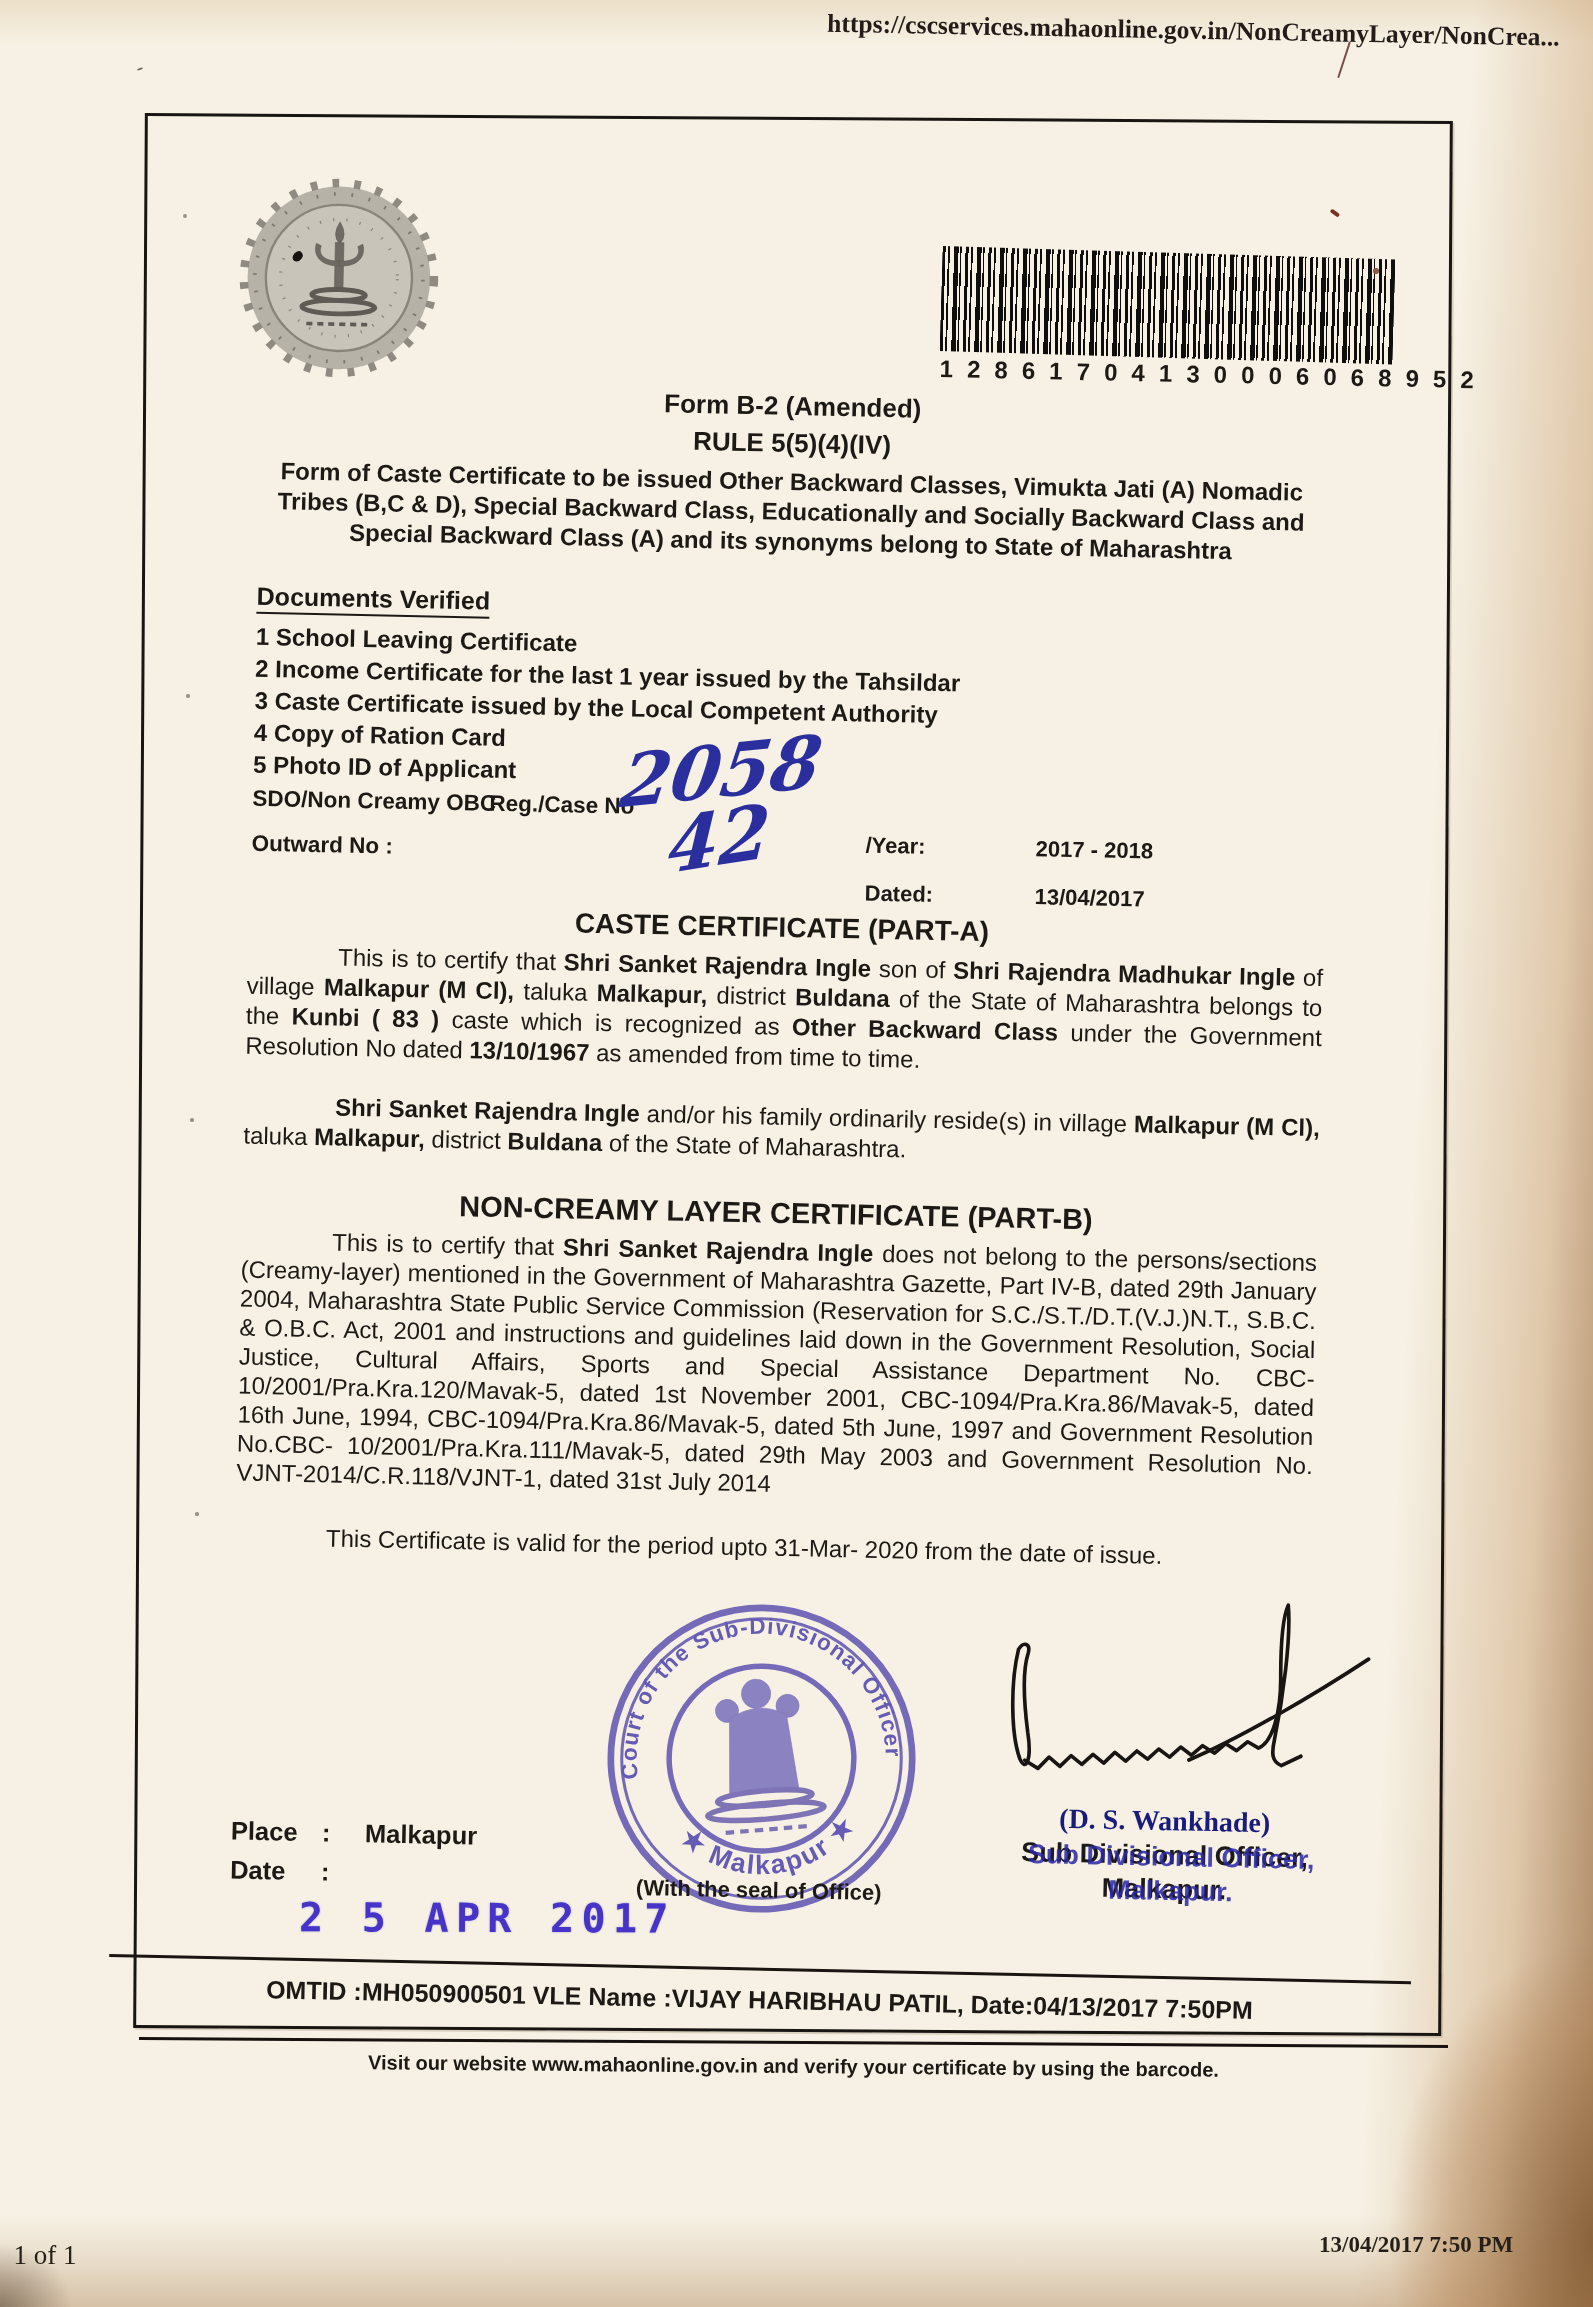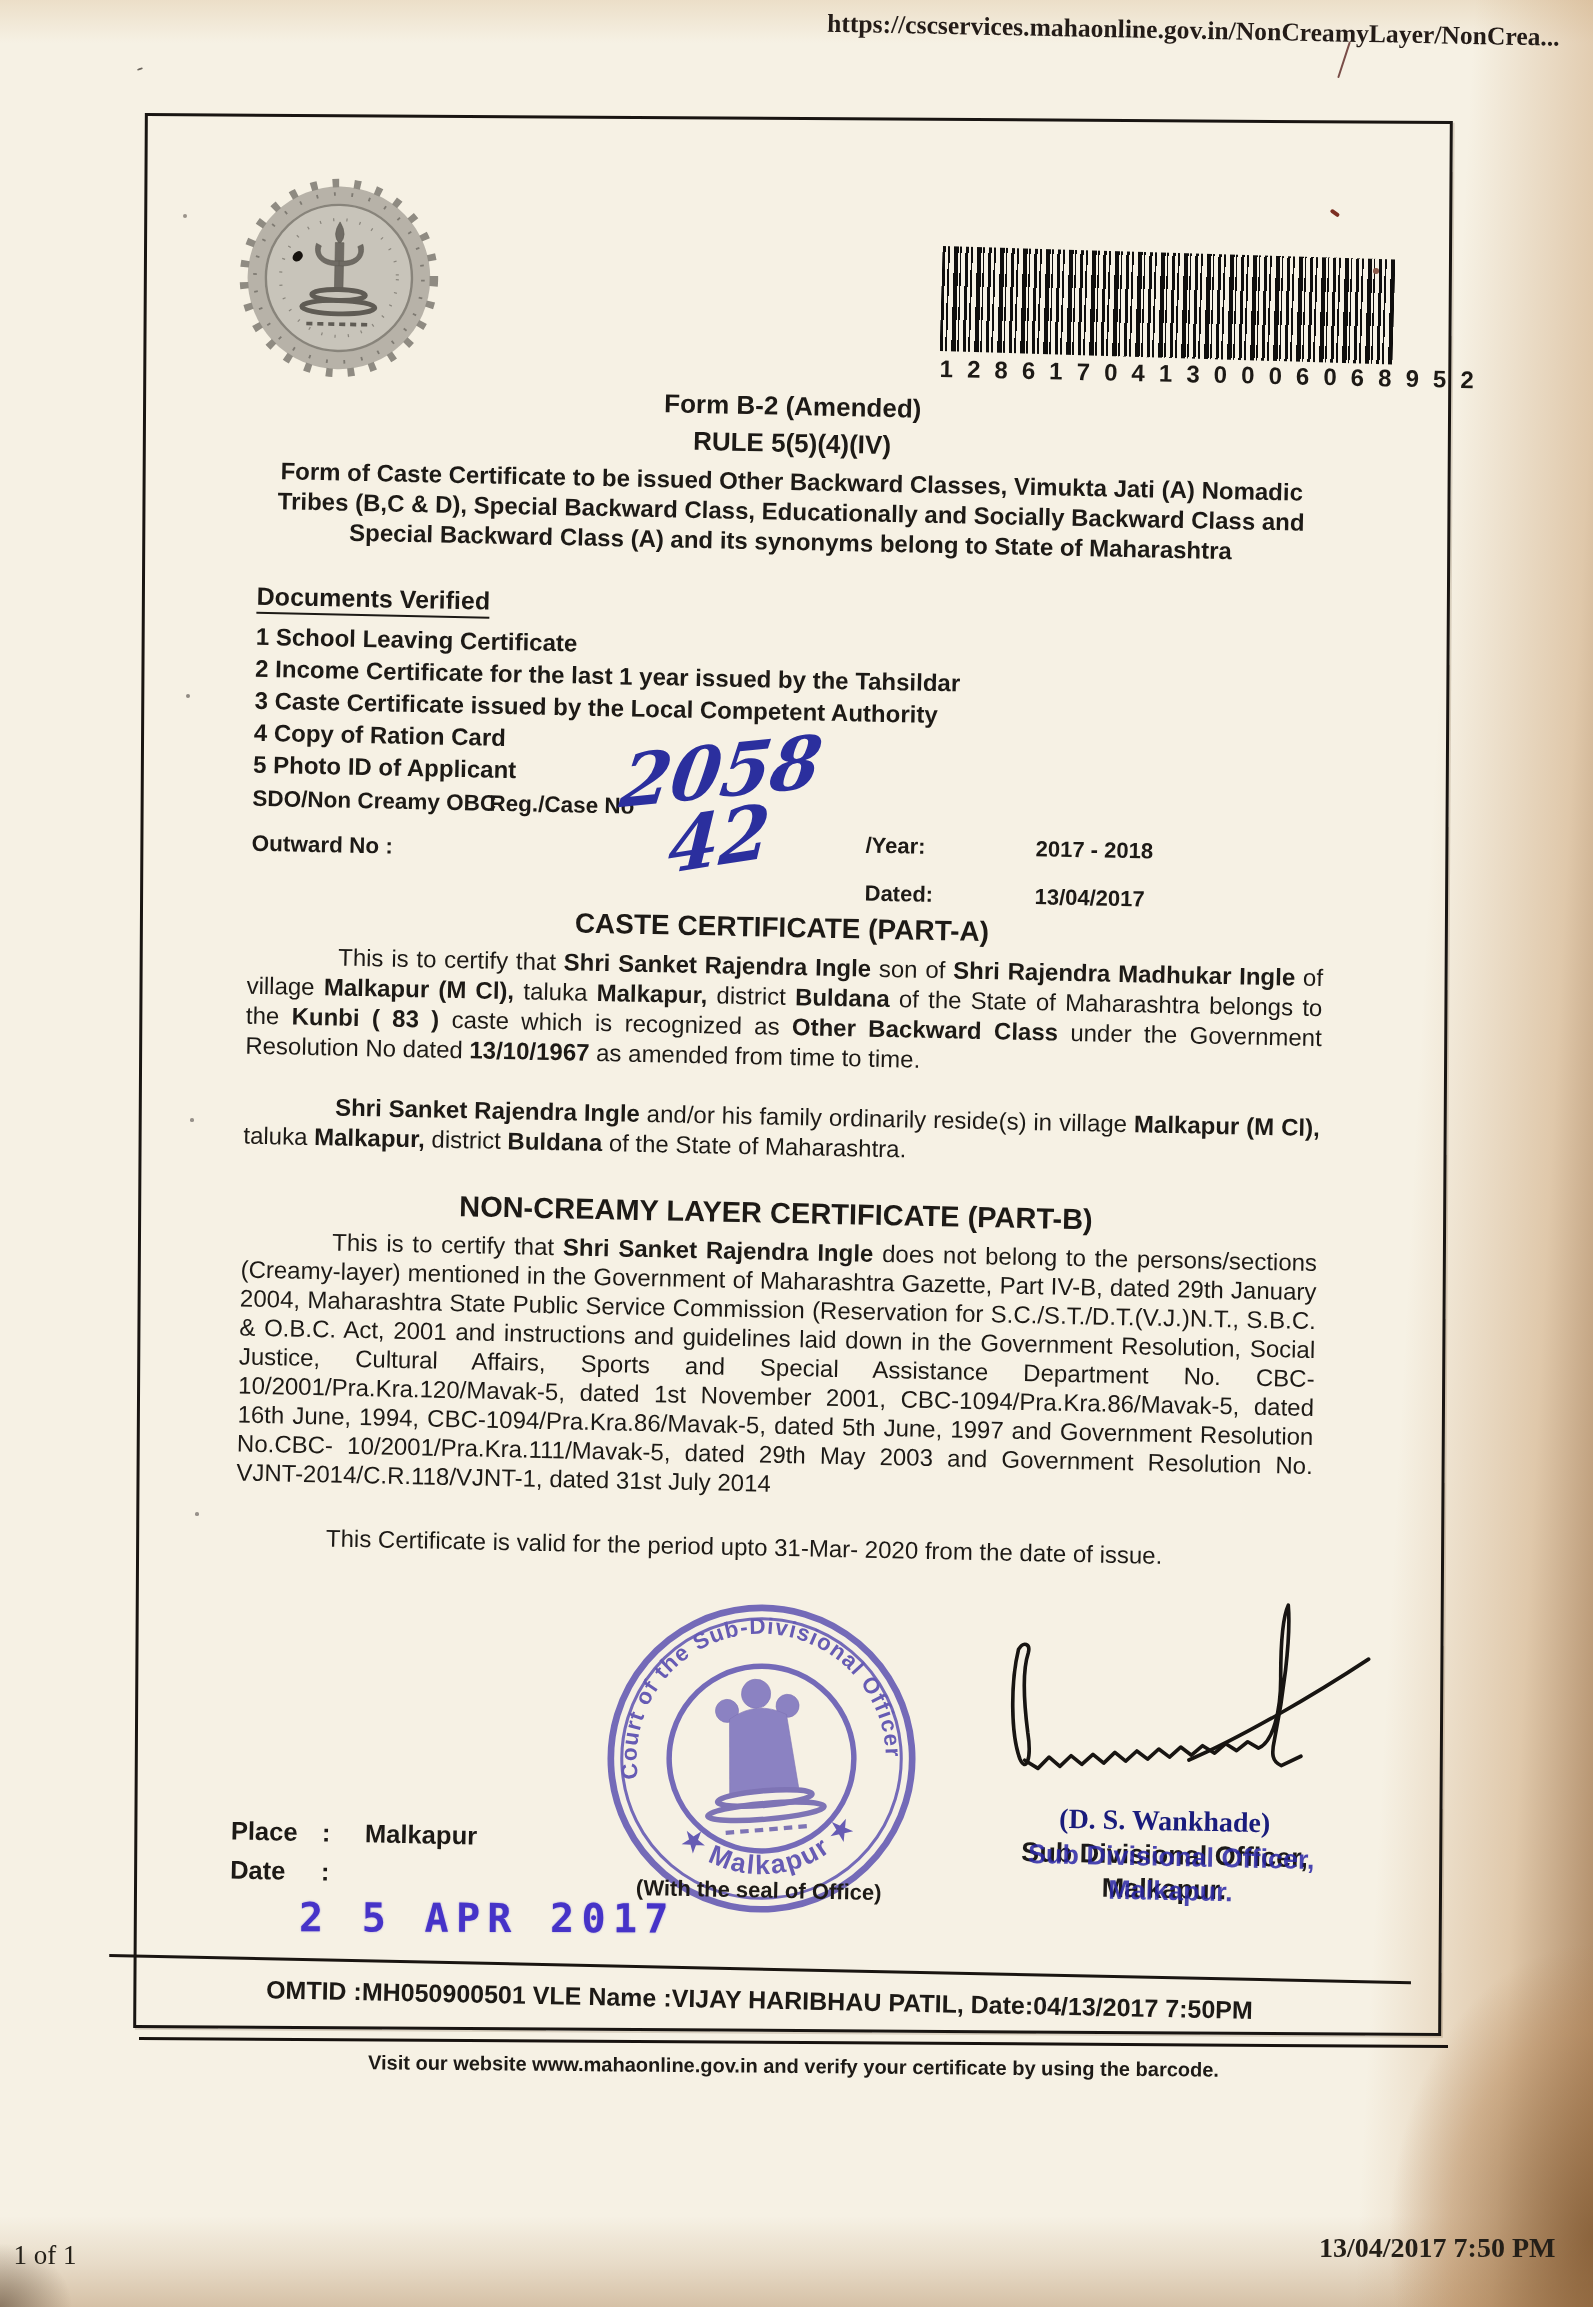--- a/index.html
+++ b/index.html
@@ -14,21 +14,21 @@
       linear-gradient(180deg, rgba(216,188,148,.35) 0px, transparent 43px),
       #f6f1e4;}
   
   .url{position:absolute;left:827px;top:16px;width:767px;font-family:"Liberation Serif",serif;
     font-weight:700;font-size:25.6px;transform:rotate(1.1deg);color:#241c18;}
   .url-stray{position:absolute;left:1343px;top:41px;width:2.4px;height:38px;background:#5a2420;
     transform:rotate(18deg);border-radius:1.2px;opacity:.8;}
   .footer-left{position:absolute;left:13.4px;top:2240px;font-family:"Liberation Serif",serif;
     font-size:27px;color:#242019;}
   .footer-right{position:absolute;left:1319px;top:2232px;font-family:"Liberation Serif",serif;
-    font-weight:700;font-size:28px;color:#241f18;}
+    font-weight:700;font-size:23px;color:#241f18;}
   .website-note{position:absolute;left:139px;top:2055px;width:1309px;text-align:center;
     font-weight:700;font-size:20px;transform:rotate(.5deg);}
   .underframe-line{position:absolute;left:139px;top:2041px;width:1309px;height:3px;background:#17120f;
     transform:rotate(.35deg);}
   
   .frame{position:absolute;left:139px;top:117px;width:1302px;height:1909px;border:3.7px solid #191512;
     transform:rotate(.35deg);box-shadow:1.8px 1.8px 0 rgba(90,60,30,.18);}
   .content{position:absolute;inset:0;transform:rotate(.85deg);transform-origin:50% 0;}
   .omtid-strip{position:absolute;left:0;bottom:0;width:100%;height:58px;border-top:3px solid #1a1511;
     display:flex;align-items:center;justify-content:center;font-weight:700;font-size:25px;}

